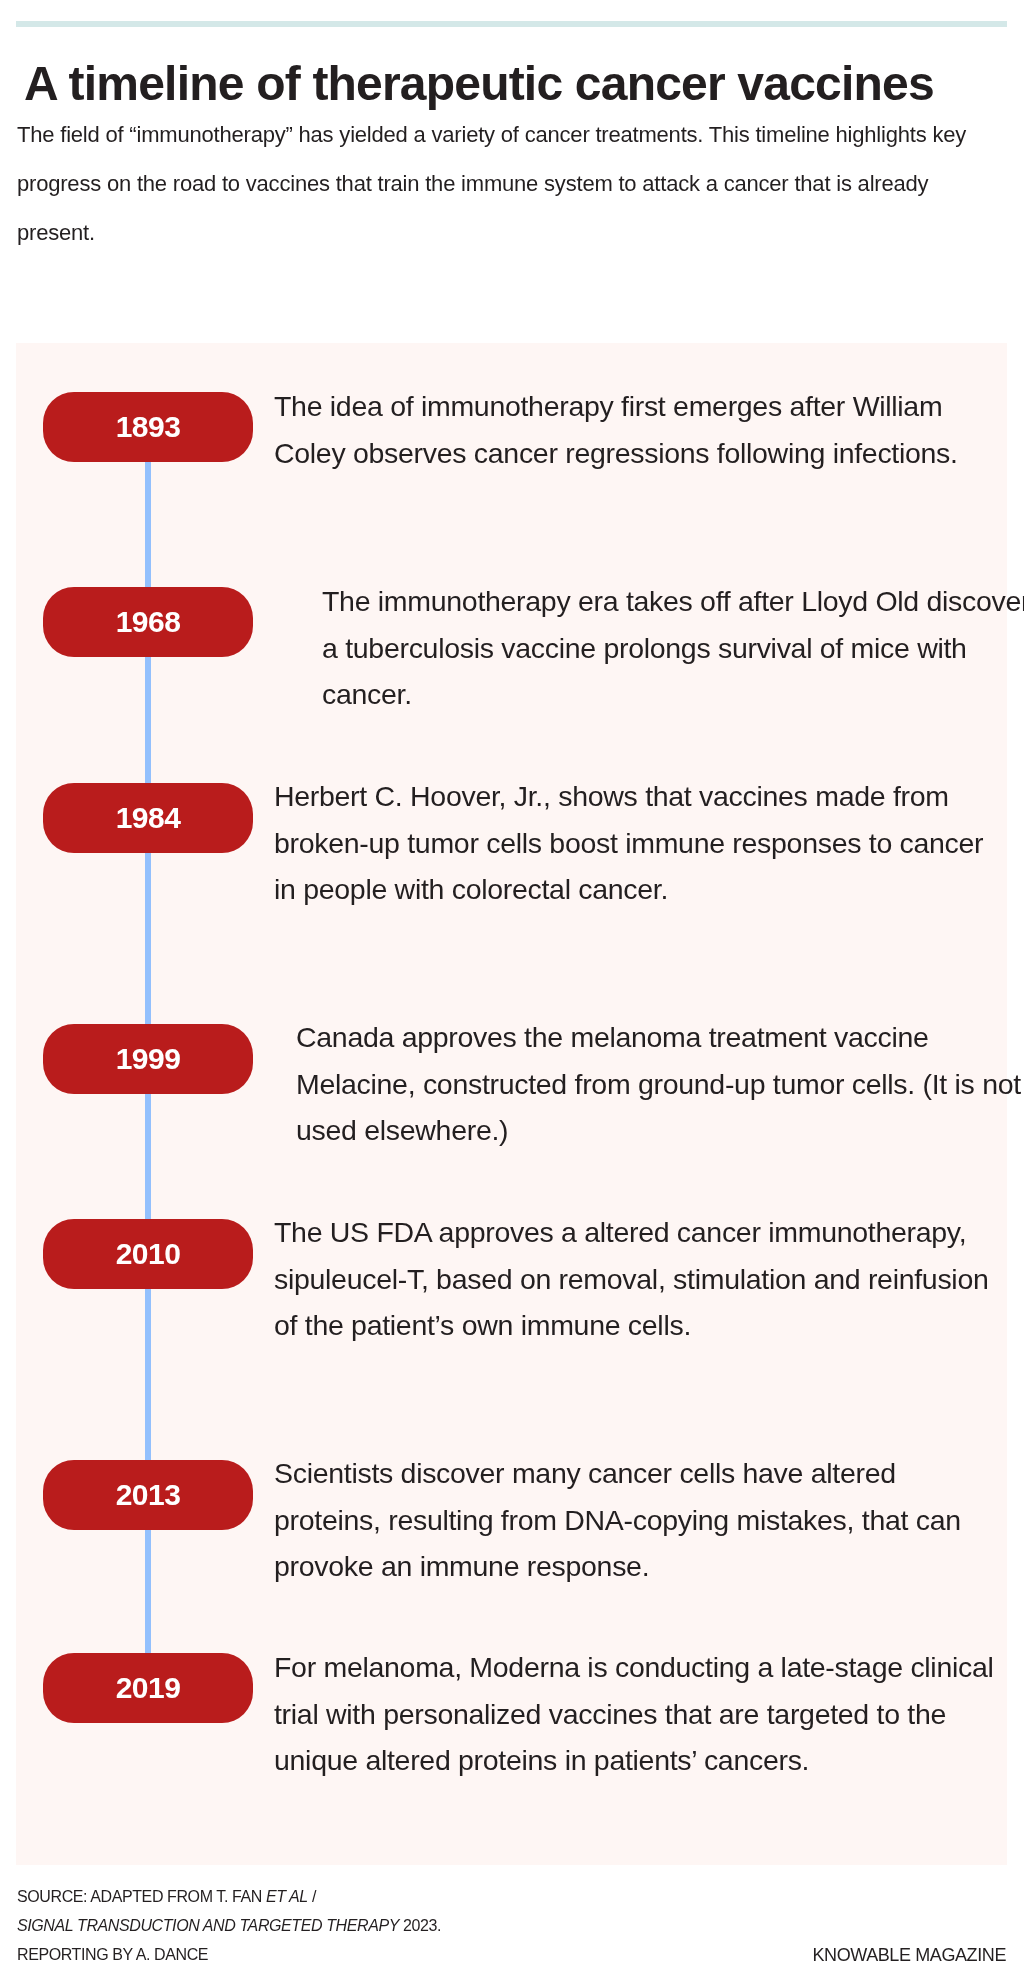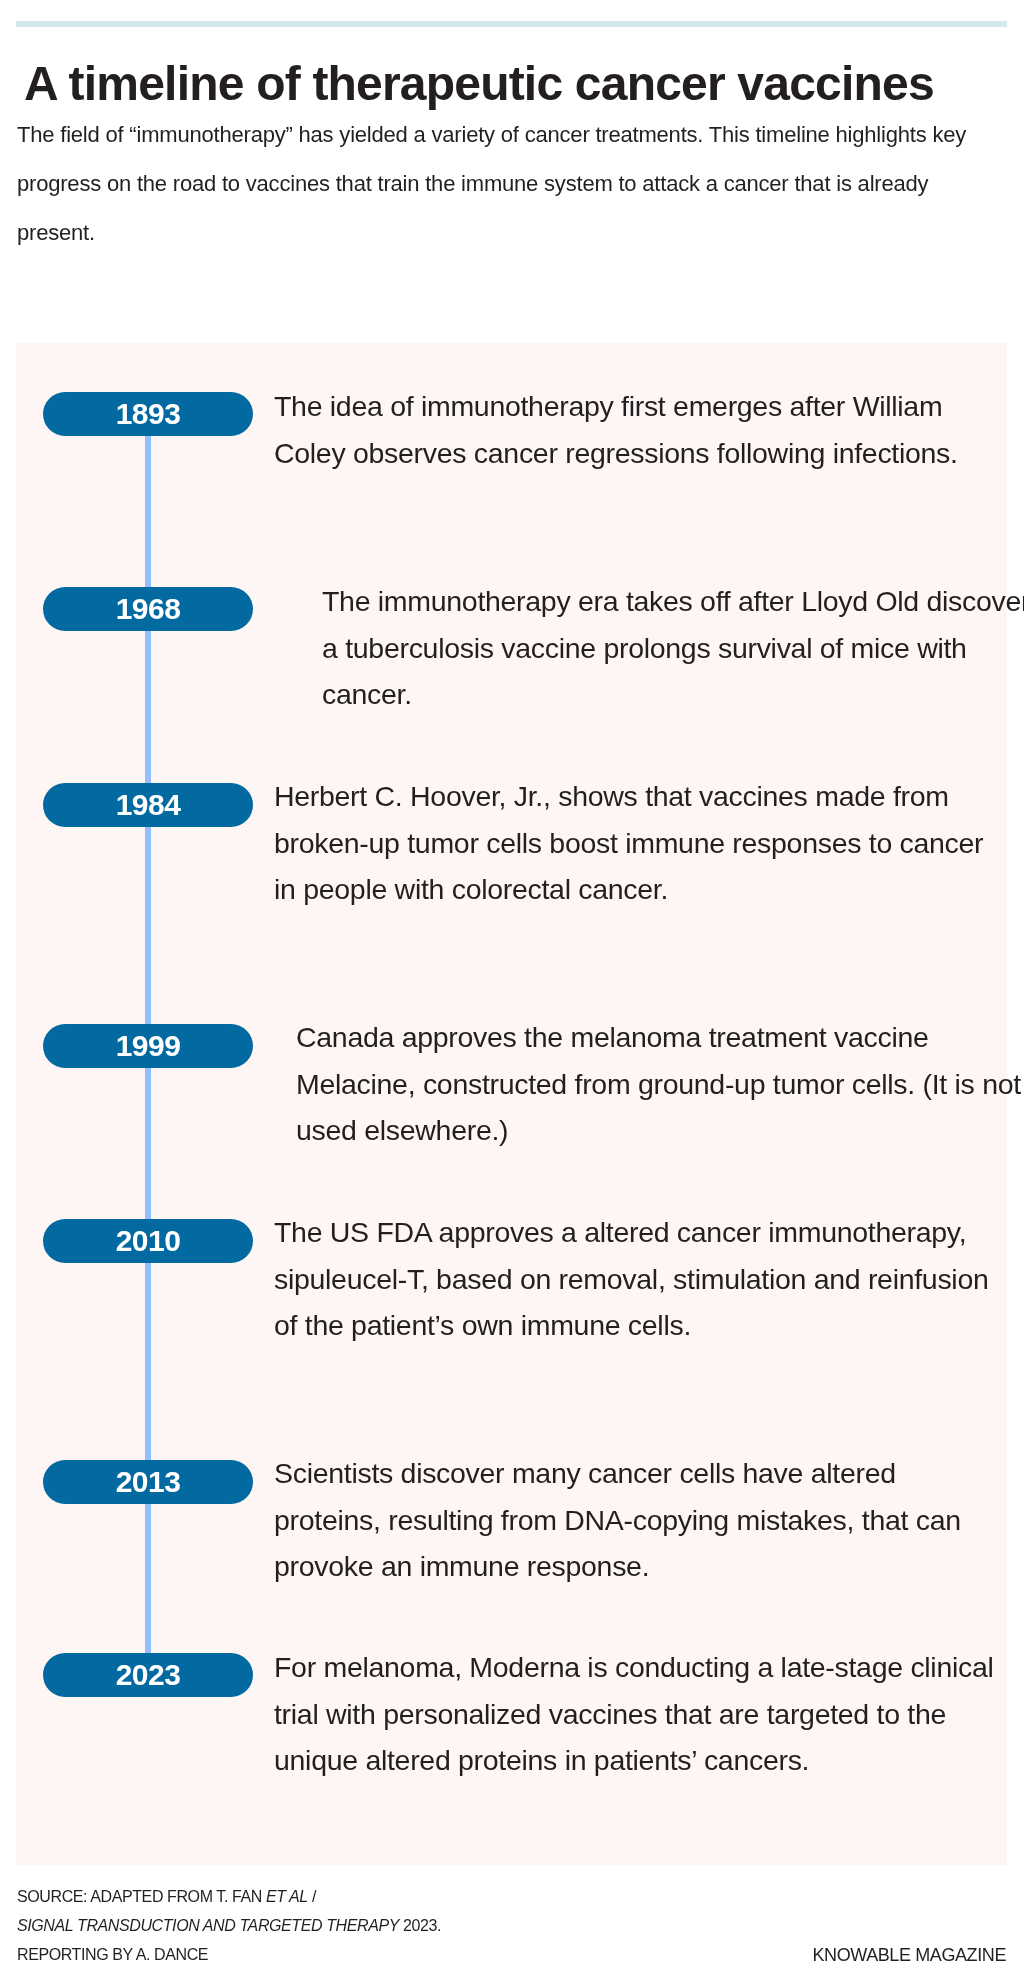--- a/index.html
+++ b/index.html
@@ -24,22 +24,22 @@
   }
   .panel {
     position: absolute; left: 16px; top: 343px; width: 991px; height: 522px;
     height: 1522px;
     background: #fef6f4;
   }
   .spine {
     position: absolute; left: 145px; width: 6px; background: #93c0fd;
   }
   .pill {
-    position: absolute; left: 43px; width: 210px; height: 44px;
-    border-radius: 31px; background: #0369a1;
+    position: absolute; left: 43px; width: 210px; height: 70px;
+    border-radius: 31px; background: #b91c1c;
     color: #ffffff; font-weight: bold; font-size: 30px;
     display: flex; align-items: center; justify-content: center;
     letter-spacing: -0.5px;
   }
   .event-text {
     position: absolute; left: 274px; width: 730px;
     font-size: 28.5px; line-height: 46.5px; color: #231f20;
     letter-spacing: -0.3px;
   }
   .footer-line {
@@ -88,21 +88,21 @@
   <span>2010</span>
 </div>
 <div class="event-text" style="top:1209px;">The US FDA approves a altered cancer immunotherapy, sipuleucel-T, based on removal, stimulation and reinfusion of the patient’s own immune cells.</div>
 
 <div class="pill" style="top:1460px;">
   <span>2013</span>
 </div>
 <div class="event-text" style="top:1450px;">Scientists discover many cancer cells have altered proteins, resulting from DNA-copying mistakes, that can provoke an immune response.</div>
 
 <div class="pill" style="top:1653px;">
-  <span>2023</span>
+  <span>2019</span>
 </div>
 <div class="event-text" style="top:1644px;">For melanoma, Moderna is conducting a late-stage clinical trial with personalized vaccines that are targeted to the unique altered proteins in patients’ cancers.</div>
 
 <div class="footer-line" style="top:1883px;">
   <span>SOURCE: ADAPTED FROM T. FAN </span><em>ET AL</em><span> /</span>
 </div>
 <div class="footer-line" style="top:1912px;">
   <em>SIGNAL TRANSDUCTION AND TARGETED THERAPY</em><span> 2023.</span>
 </div>
 <div class="footer-line" style="top:1941px;">REPORTING BY A. DANCE</div>

